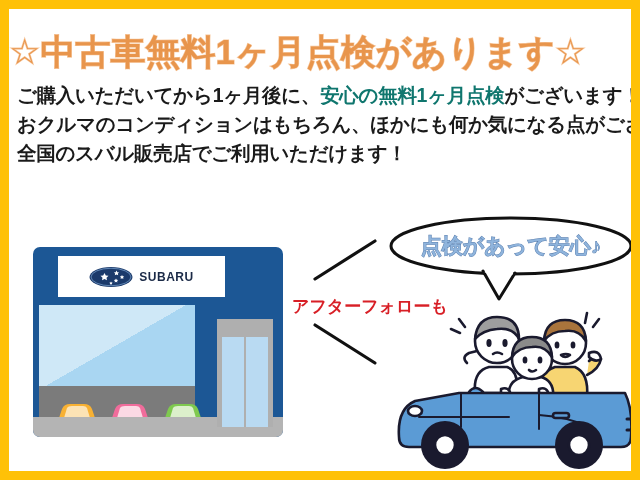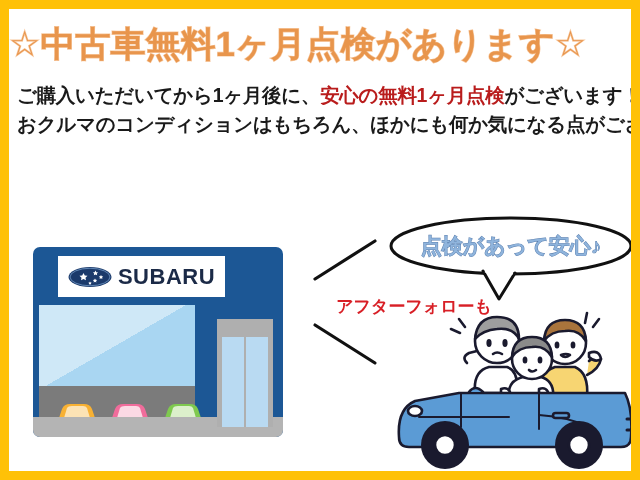--- a/index.html
+++ b/index.html
@@ -15,21 +15,21 @@
     box-sizing: border-box;
     border: 9px solid #FFC107;
     overflow: hidden;
     font-family: "Liberation Sans", "DejaVu Sans", sans-serif;
   }
 
   
   #title {
     position: absolute;
     left: 0;
-    top: 16px;
+    top: 24px;
     width: 502px;
     text-align: center;
     font-size: 35px;
     font-weight: bold;
     letter-spacing: 0px;
     color: #E8954C;
     -webkit-text-stroke: 1.2px #F7C9A0;
     paint-order: stroke fill;
     white-space: nowrap;
     line-height: 1.1;
@@ -43,21 +43,21 @@
     width: 610px;
   }
   .copy-line {
     font-size: 19.5px;
     font-weight: bold;
     color: #1a1a1a;
     line-height: 29px;
     white-space: nowrap;
     letter-spacing: -0.3px;
   }
-  .hl-red { color: #b91c1c; }
+  .hl-red { color: #0f766e; }
 
   
   #shop {
     position: absolute;
     left: 16px;
     top: 238px;
     width: 258px;
     height: 198px;
   }
   #shop-body {
@@ -72,21 +72,21 @@
     left: 33px; top: 9px;
     width: 167px; height: 41px;
     background: #ffffff;
     display: flex;
     align-items: center;
     justify-content: center;
     gap: 6px;
   }
   #subaru-logo { width: 44px; height: 22px; display:block; }
   #subaru-word {
-    font-size: 22px; font-weight: bold; color: #1B2A47;
+    font-size: 12px; font-weight: bold; color: #1B2A47;
     letter-spacing: 0.5px; font-family: "Liberation Sans", sans-serif;
   }
   #shop-window {
     position: absolute;
     left: 14px; top: 58px;
     width: 156px; height: 112px;
     background: linear-gradient(150deg,#CFE8F7 0%,#CFE8F7 42%,#A9D6F2 42%,#A9D6F2 100%);
   }
   #shop-road {
     position: absolute;
@@ -131,21 +131,20 @@
     left: 283px;
     top: 285px;
     width: 200px;
   }
   .callout-line {
     font-size: 17px;
     font-weight: bold;
     color: #D81F26;
     line-height: 26px;
     white-space: nowrap;
-    text-align: right;
   }
 
   
   #bubble {
     position: absolute;
     left: 378px;
     top: 206px;
     width: 248px;
     height: 62px;
   }
@@ -170,20 +169,21 @@
 </head>
 <body>
 
 <div id="poster">
 
   <div id="title">☆中古車無料1ヶ月点検があります☆</div>
 
   <div id="body-copy">
     <div class="copy-line"><span>ご購入いただいてから1ヶ月後に、</span><span class="hl-red">安心の無料1ヶ月点検</span><span>がございます！</span></div>
     <div class="copy-line">おクルマのコンディションはもちろん、ほかにも何か気になる点がございましたら</div>
+    <div class="copy-line">全国のスバル販売店でご利用いただけます！</div>
   </div>
 
   <div id="shop">
     <div id="shop-body"></div>
 
     <div id="shop-window"></div>
     <div id="shop-road"></div>
 
     <svg class="shopcar" style="left:26px;" viewBox="0 0 52 34">
       <path d="M7 22 L11 10 Q13 5 19 5 L33 5 Q39 5 41 10 L45 22 Z" fill="#F8B133"></path>

